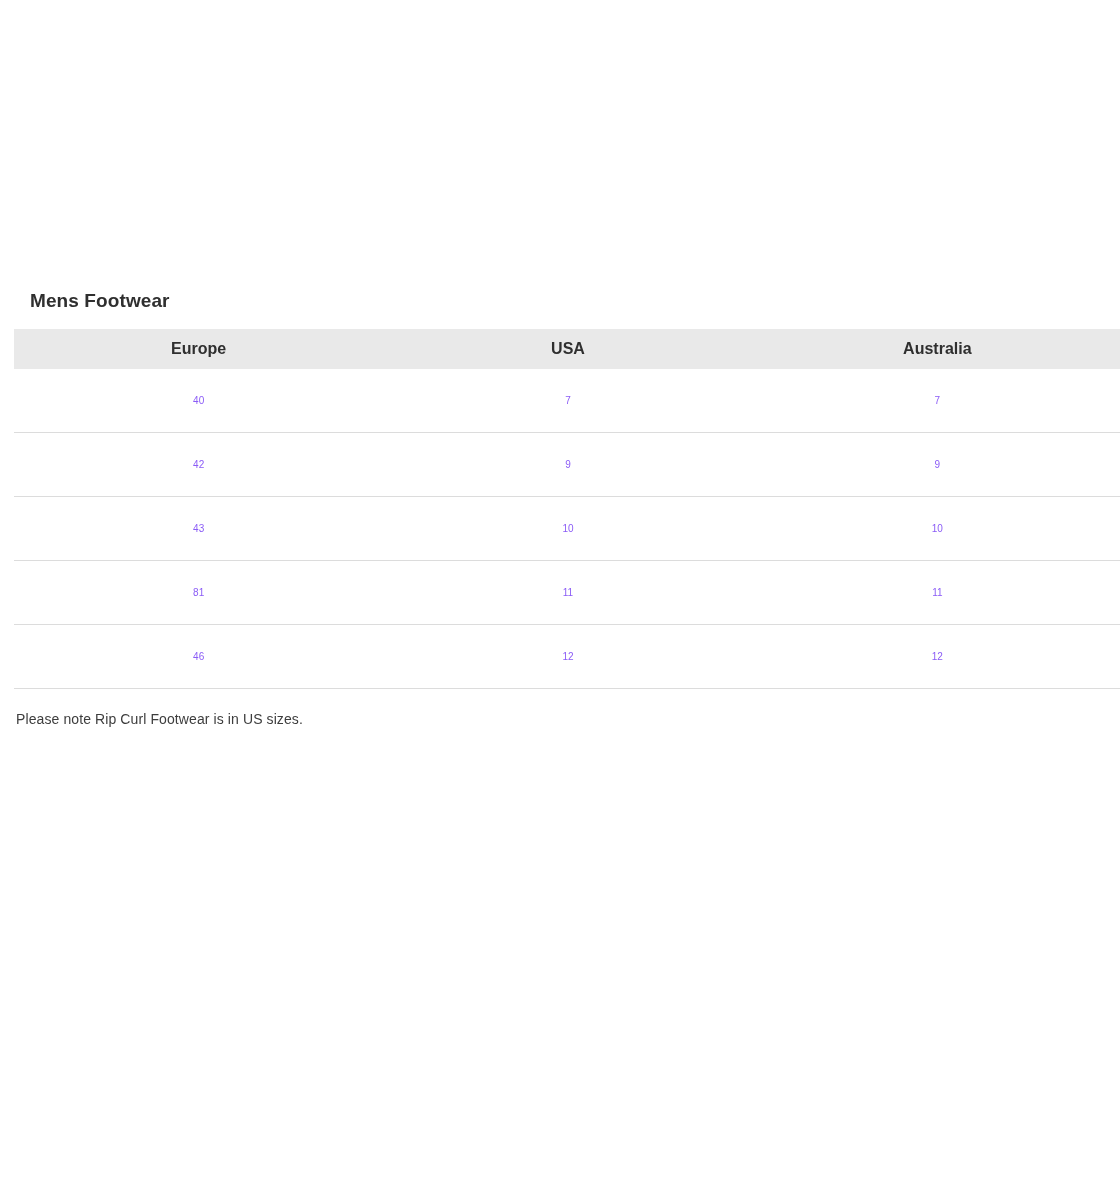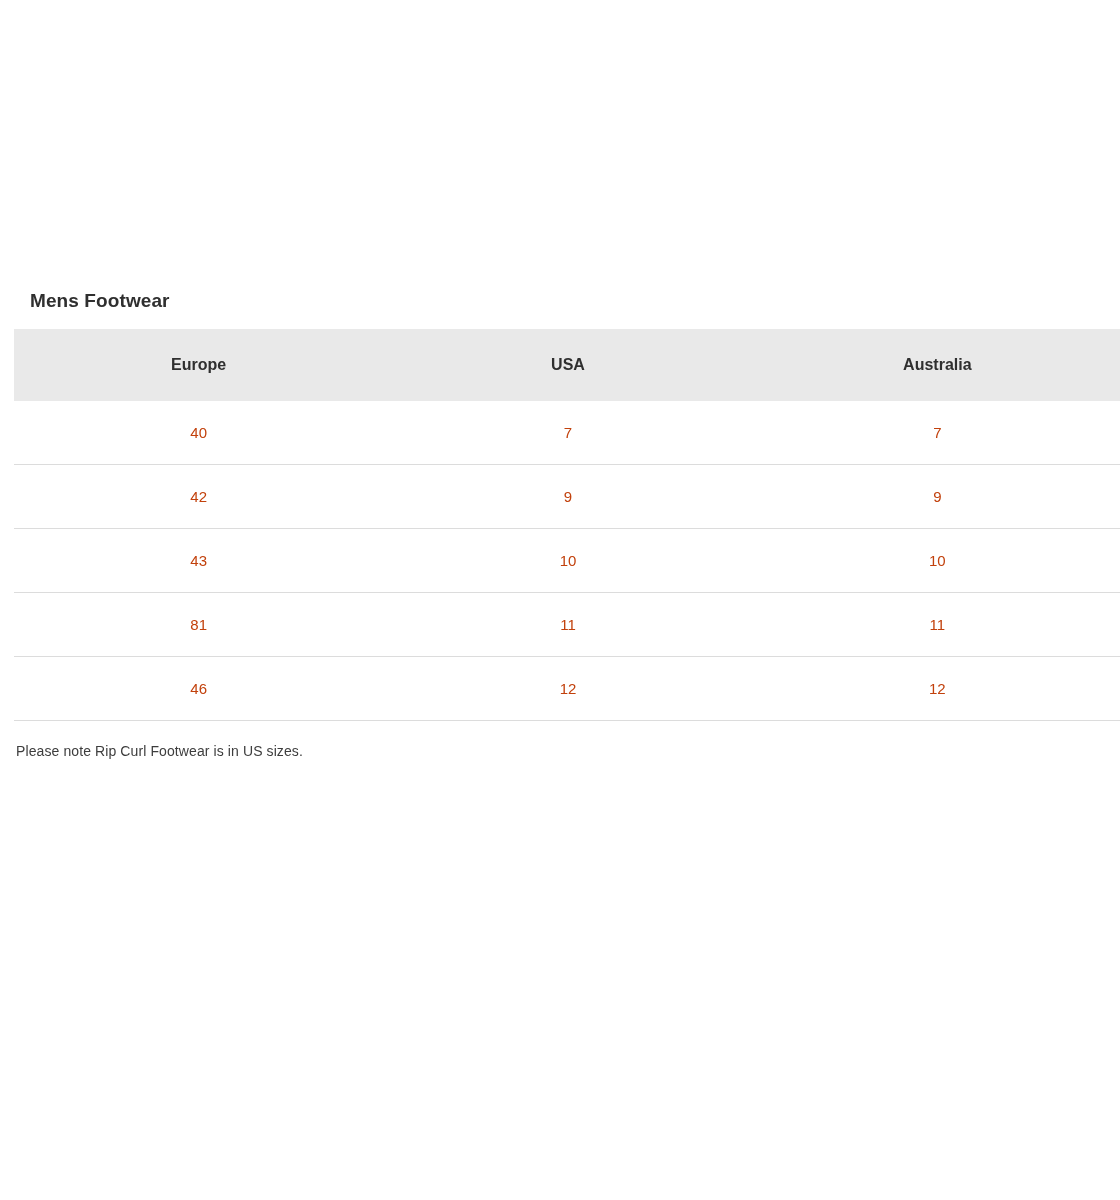--- a/index.html
+++ b/index.html
@@ -38,30 +38,30 @@
   table.size-table {
     width: 1108px;
     border-collapse: collapse;
     table-layout: fixed;
   }
   table.size-table thead th {
     background: #e9e9e9;
     font-size: 16px;
     font-weight: bold;
     color: #2f2f2f;
-    height: 72px;
+    height: 40px;
     text-align: center;
     border: none;
     padding: 0;
   }
   table.size-table tbody td {
     height: 63px;
     text-align: center;
-    font-size: 15px;
-    color: #c2410c;
+    font-size: 10px;
+    color: #8b5cf6;
     border-bottom: 1px solid #dcdcdc;
     padding: 0;
     font-weight: normal;
   }
   table.size-table tbody tr:first-child td {
     border-top: none;
   }
   .note {
     margin: 22px 0 0 2px;
     font-size: 14px;

